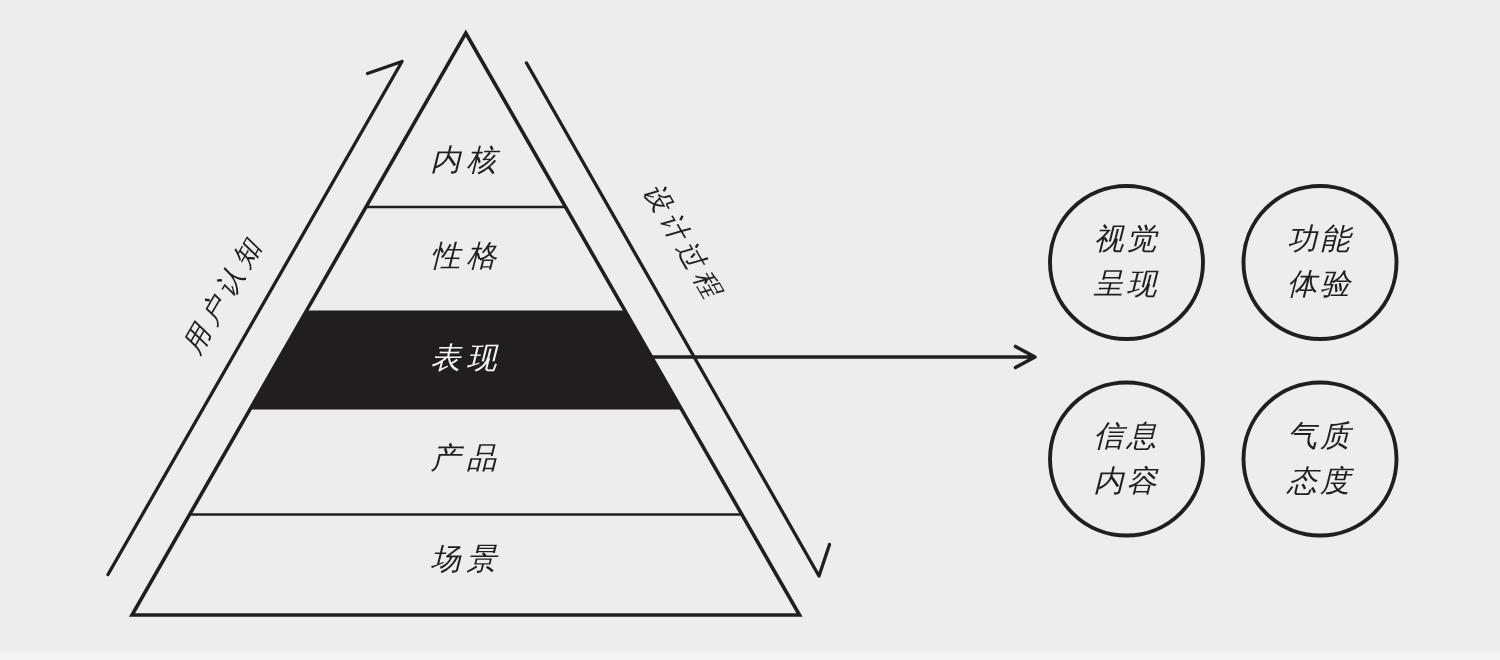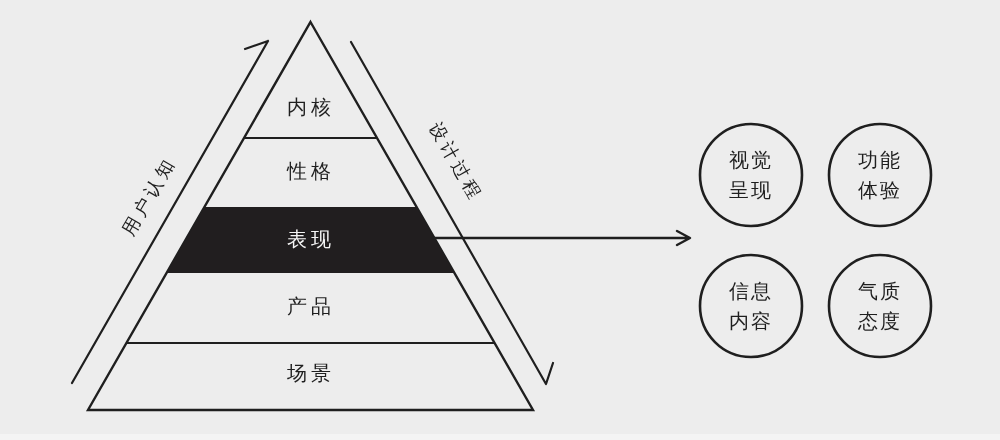--- a/index.html
+++ b/index.html
@@ -1,21 +1,21 @@
 <!DOCTYPE html>
 <html><head>
 <meta charset="utf-8">
 <style>
   html, body { margin: 0; padding: 0; }
   body {
     width: 1000px; height: 440px; overflow: hidden;
     background: #ededed;
     font-family: "Liberation Sans", "DejaVu Sans", sans-serif;
   }
-  .stage { position: relative; width: 1000px; height: 440px; background: #ededed; }
+  .stage { position: relative; width: 1000px; height: 440px; background: #ededed; font-style: italic; }
   svg { display: block; }
 
   text {
     font-family: "Liberation Sans", "DejaVu Sans", sans-serif;
     fill: #1f1f1f;
   }
   .lvl {
     font-size: 20px; letter-spacing: 4px;
     text-anchor: middle; dominant-baseline: central;
   }

